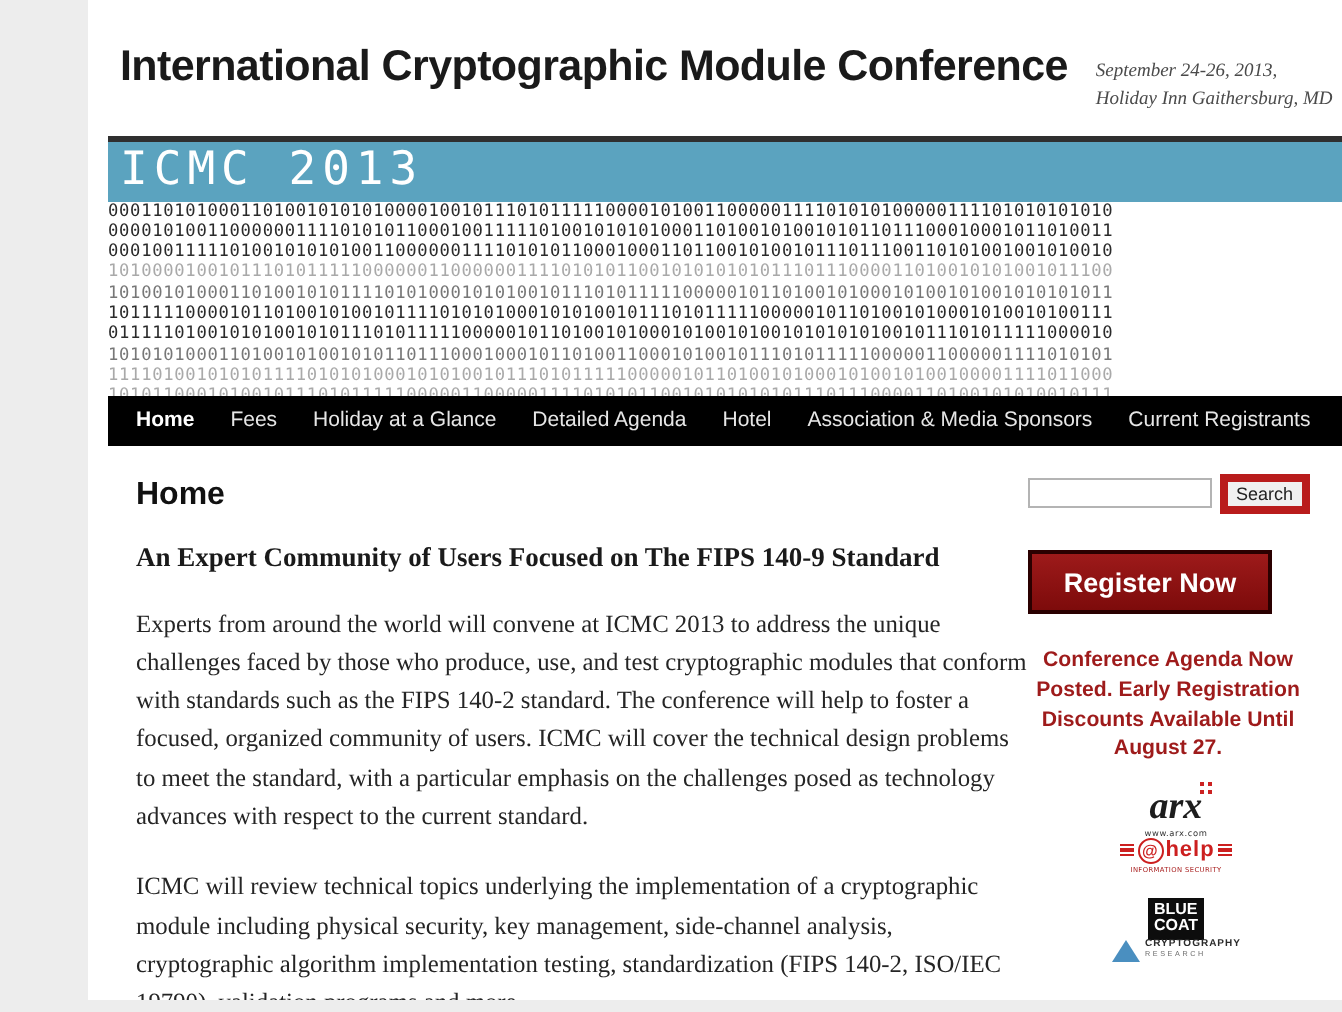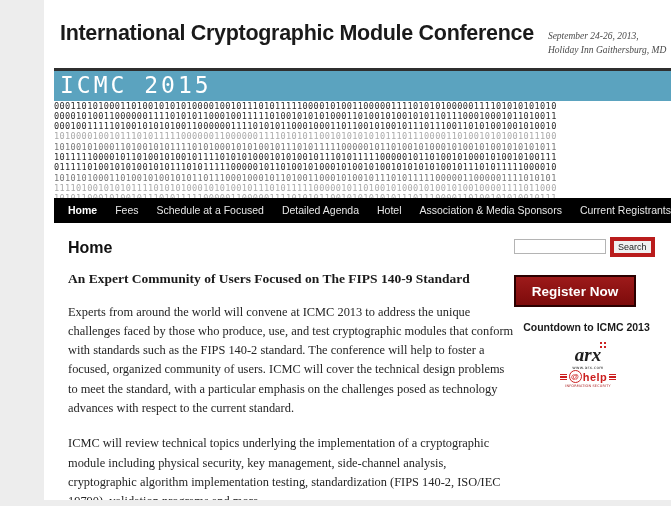--- a/index.html
+++ b/index.html
@@ -356,29 +356,29 @@
 <div class="page">
 
   <div class="site-header">
     <h1 class="site-title">International Cryptographic Module Conference</h1>
     <div class="site-tagline">September 24-26, 2013, Holiday Inn Gaithersburg, MD</div>
   </div>
 
   <div class="banner">
     <div class="banner-top-rule"></div>
     <div class="banner-teal">
-      <div class="banner-logo">ICMC 2015</div>
+      <div class="banner-logo">ICMC 2013</div>
     </div>
     <div class="binary-field" id="binary-field"><div>0001101010001101001010101000010010111010111110000101001100000111101010100000111101010101010</div><div>0000101001100000011110101011000100111110100101010100011010010100101011011100010001011010011</div><div>0001001111101001010101001100000011110101011000100011011001010010111011100110101001001010010</div><div class="dim">1010000100101110101111100000011000000111101010110010101010101110111000011010010101001011100</div><div class="mid">1010010100011010010101111010100010101001011101011111000001011010010100010100101001010101011</div><div>1011111000010110100101001011110101010001010100101110101111100000101101001010001010010100111</div><div>0111110100101010010101110101111100000101101001010001010010100101010101001011101011111000010</div><div class="mid">1010101000110100101001010110111000100010110100110001010010111010111110000011000001111010101</div><div class="dim">1111010010101011110101010001010100101110101111100000101101001010001010010100100001111011000</div><div class="dim">1010110001010010111010111110000011000001111010101100101010101011101110000110100101010010111</div></div>
   </div>
 
   <div class="nav" id="nav-bar">
       <div class="nav-item active">Home</div>
       <div class="nav-item">Fees</div>
-      <div class="nav-item">Schedule at a Focused</div>
+      <div class="nav-item">Holiday at a Glance</div>
       <div class="nav-item">Detailed Agenda</div>
       <div class="nav-item">Hotel</div>
       <div class="nav-item">Association &amp; Media Sponsors</div>
       <div class="nav-item">Current Registrants</div>
       <div class="nav-item">About ICMC</div>
     </div>
 
   <div class="content-wrap">
 
     <div class="main-col">
@@ -390,22 +390,22 @@
 
     <div class="side-col">
 
       <div class="search-row">
         <input class="search-input" type="text" placeholder="" style="">
         <button class="search-button">Search</button>
       </div>
 
       <div class="register-btn">Register Now</div>
 
-
-      <div class="countdown">Countdown to ICMC 2013</div>
+      <div class="announce">Conference Agenda Now Posted. Early Registration Discounts Available Until August 27.</div>
+
 
 
       <div class="sponsor-row">
         <div class="logo-box">
           <div class="logo-arx-mark">arx
             <span class="logo-arx-dots">
               <i style="left:0;top:0"></i>
                 <i style="left:4px;top:0"></i>
               <i style="left:0;top:4px"></i>
                 <i style="left:4px;top:4px"></i>
@@ -425,16 +425,33 @@
             <span class="bars">
                 <span></span>
                 <span></span>
                 <span></span>
               </span>
           </div>
           <div class="logo-asec-sub">INFORMATION SECURITY</div>
         </div>
       </div>
 
+      <div class="sponsor-row">
+        <div class="logo-box">
+          <div class="logo-bluecoat">
+            <div>BLUE</div>
+            <div>COAT</div>
+          </div>
+        </div>
+        <div class="logo-box">
+          <div class="logo-cr">
+            <span class="logo-cr-tri"></span>
+            <span class="logo-cr-text">
+              <span class="l1">CRYPTOGRAPHY</span>
+              <span class="l2">RESEARCH</span>
+            </span>
+          </div>
+        </div>
+      </div>
 
     </div>
   </div>
 </div>
 
 </body></html>

